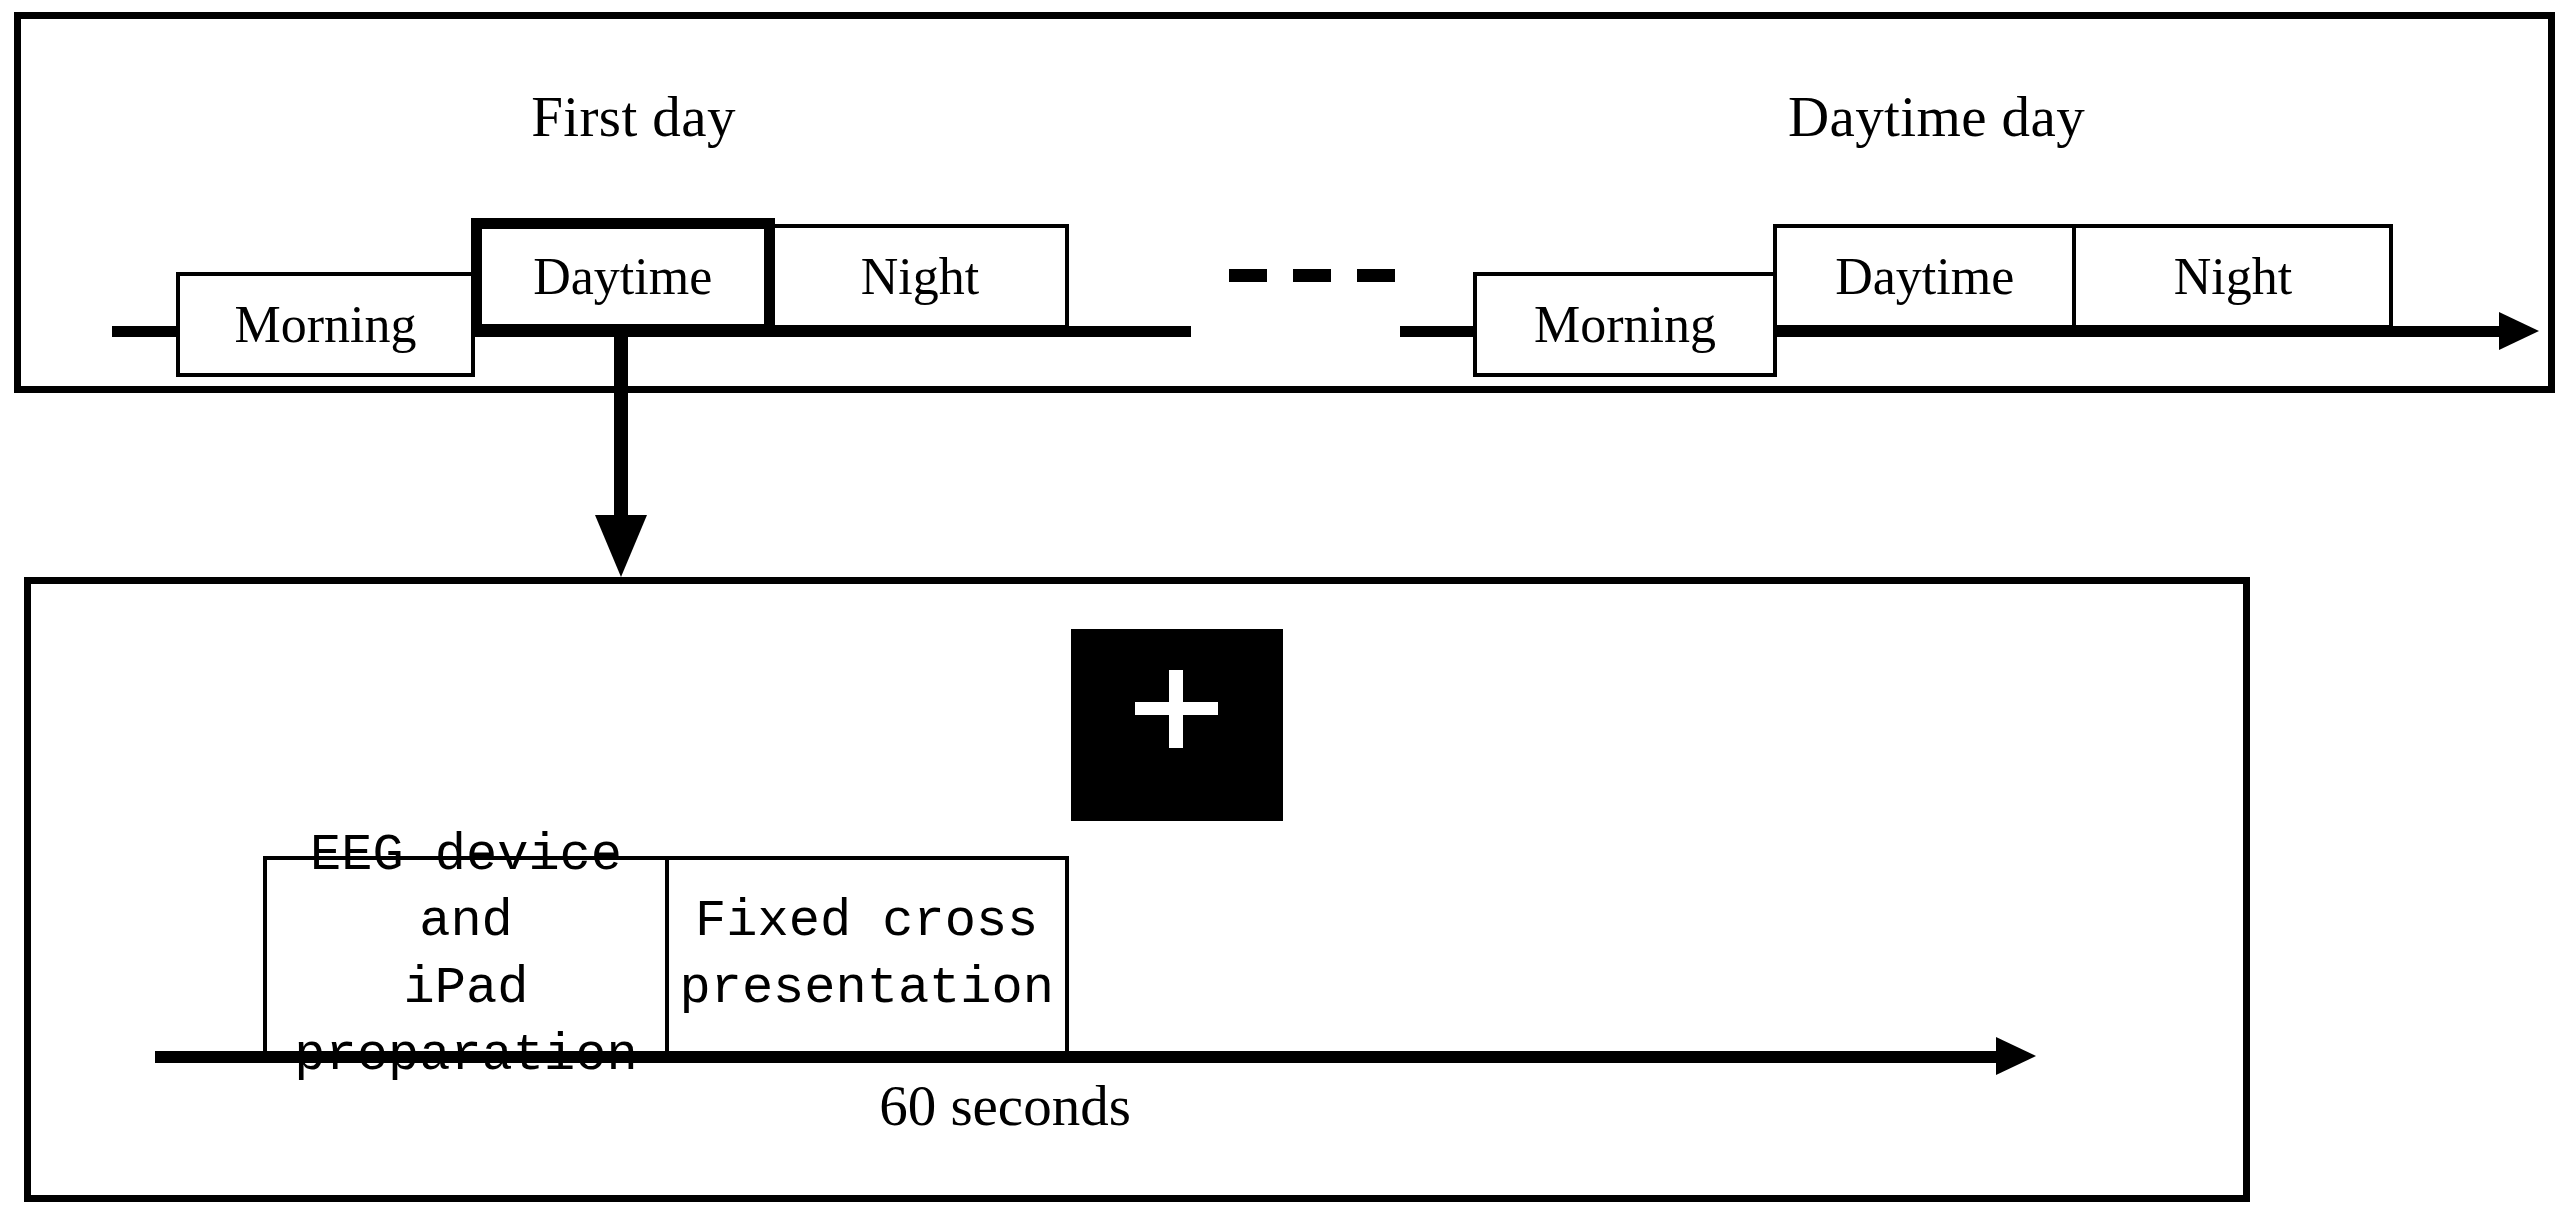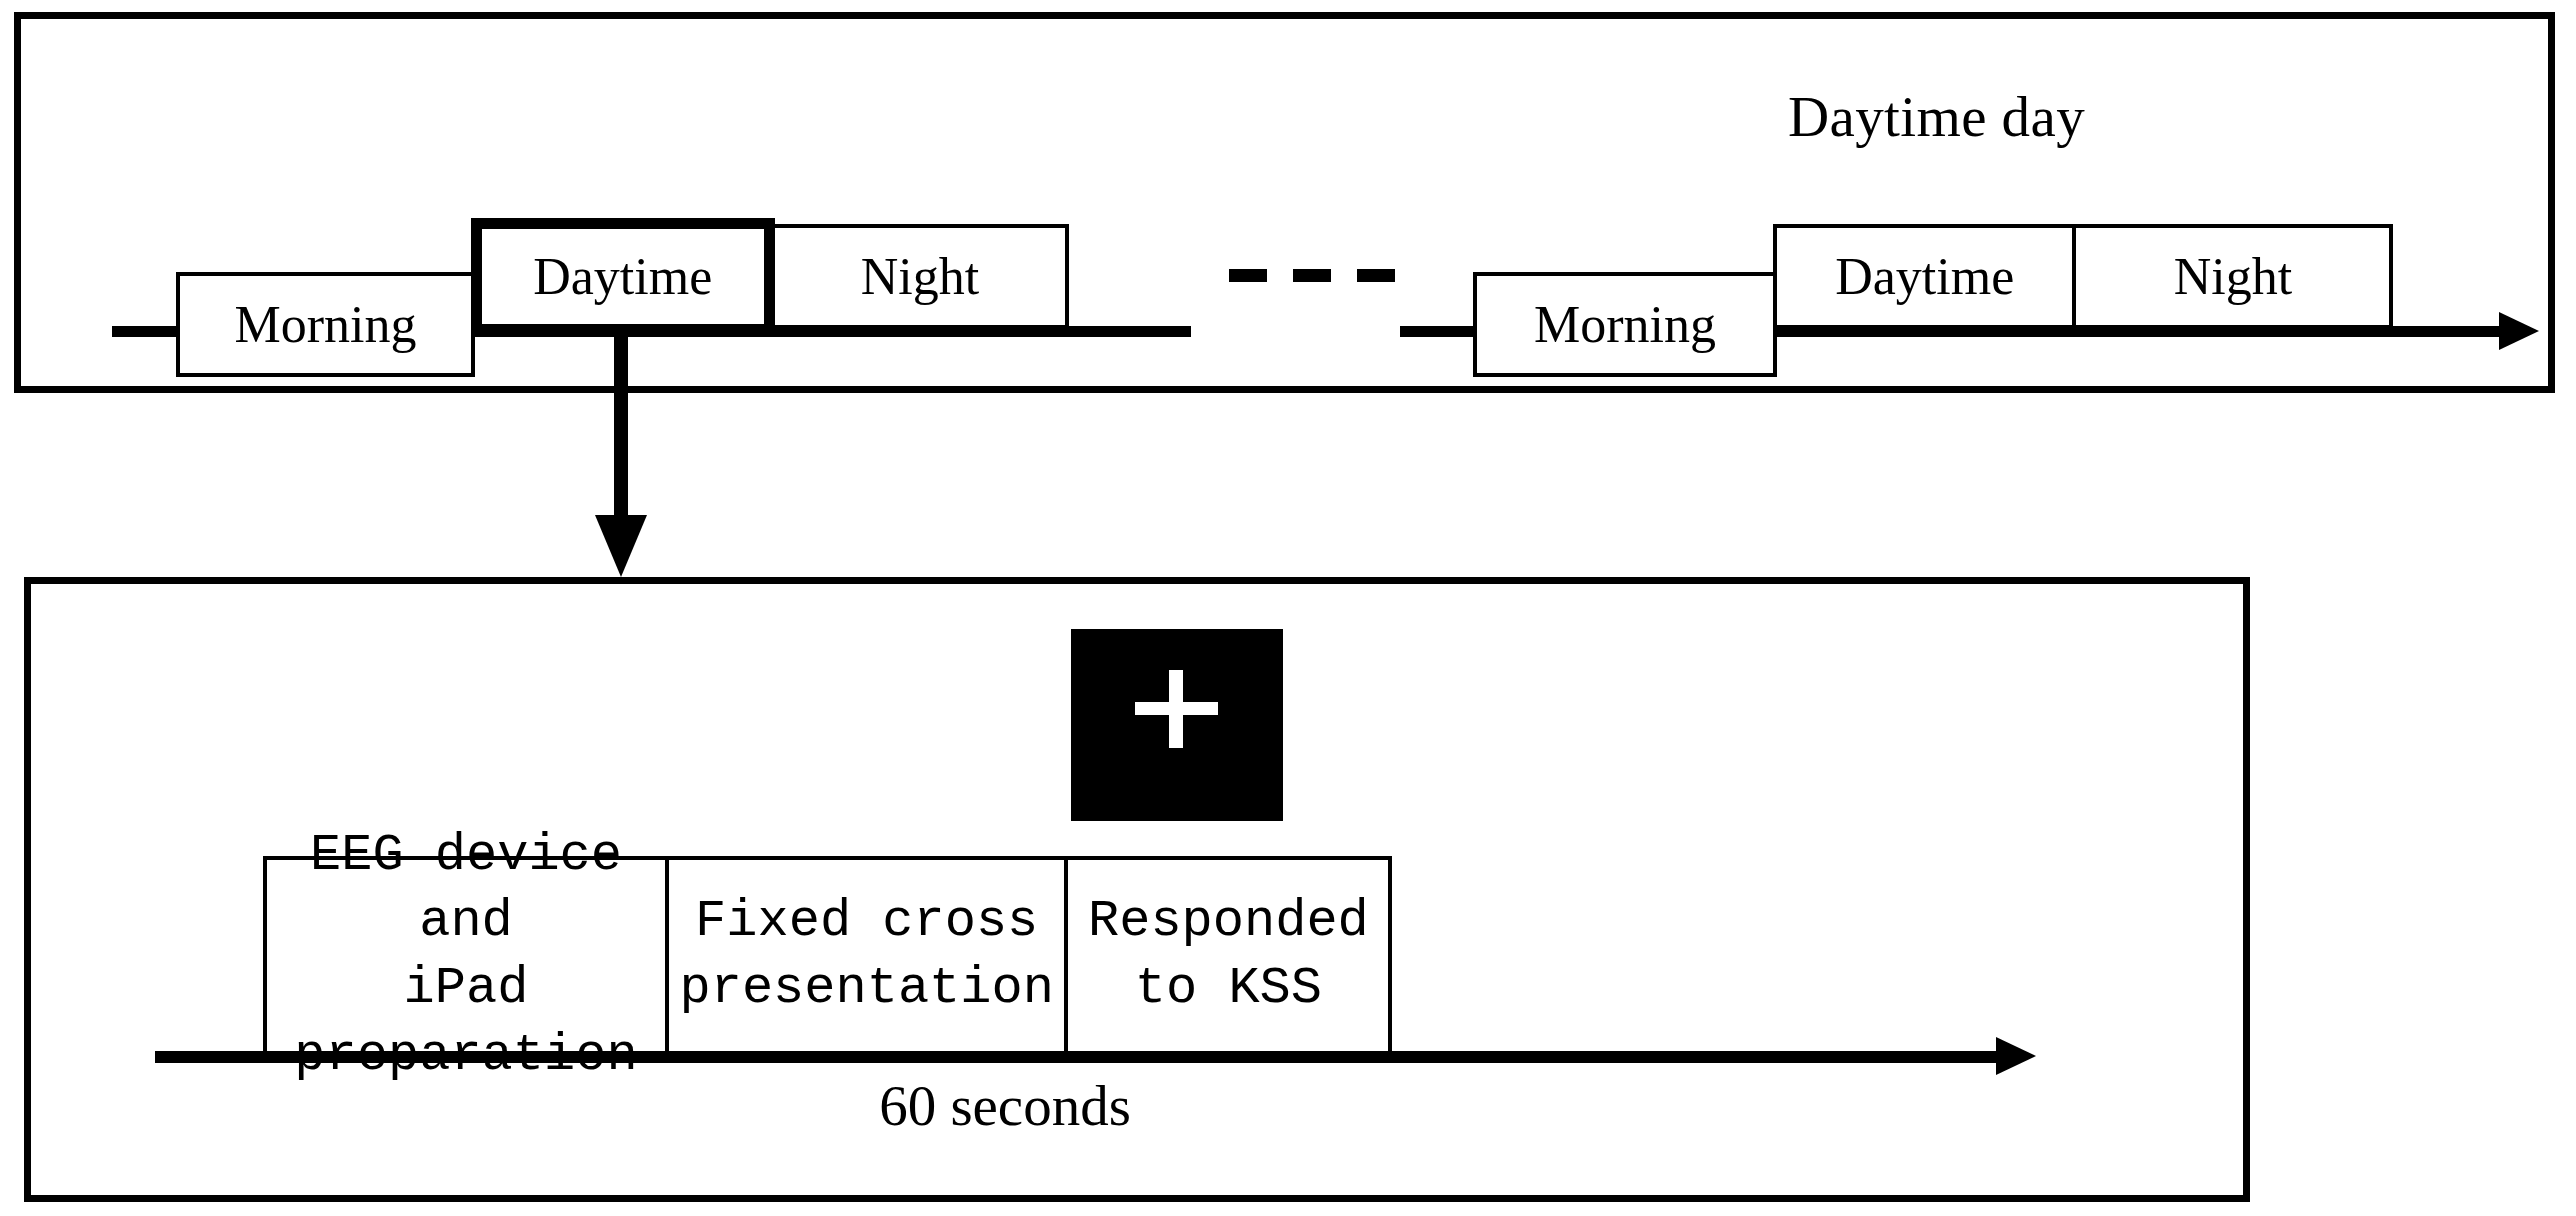--- a/index.html
+++ b/index.html
@@ -233,20 +233,21 @@
     white-space: nowrap;
   }
 </style>
 </head>
 <body>
 
 <div id="canvas">
 
   <div class="panel" id="panel-schedule">
 
+    <div class="day-title" id="title-first-day">First day</div>
 
     <div class="day-title" id="title-seventh-day">Daytime day</div>
 
     <div class="timeline" id="timeline-day1"></div>
     <div class="timeline" id="timeline-day7"></div>
     <div id="arrow-head-schedule"></div>
 
     <div class="phase-row" id="phases-day1">
       <div class="phase-box w-morning">
         <span>Morning</span>
@@ -291,24 +292,20 @@
 
   <div id="steps-row">
     <div class="step-box w-prep">
       <span>EEG device and</span>
       <span>iPad preparation</span>
     </div>
     <div class="step-box w-cross">
       <span>Fixed cross</span>
       <span>presentation</span>
     </div>
-    <div class="step-box w-kss">
-      <span>Responded</span>
-      <span>to KSS</span>
-    </div>
   </div>
 
   <div id="timeline-session"></div>
   <div id="arrow-head-session"></div>
 
   <div id="duration-label">60 seconds</div>
 
 </div>
 
 

